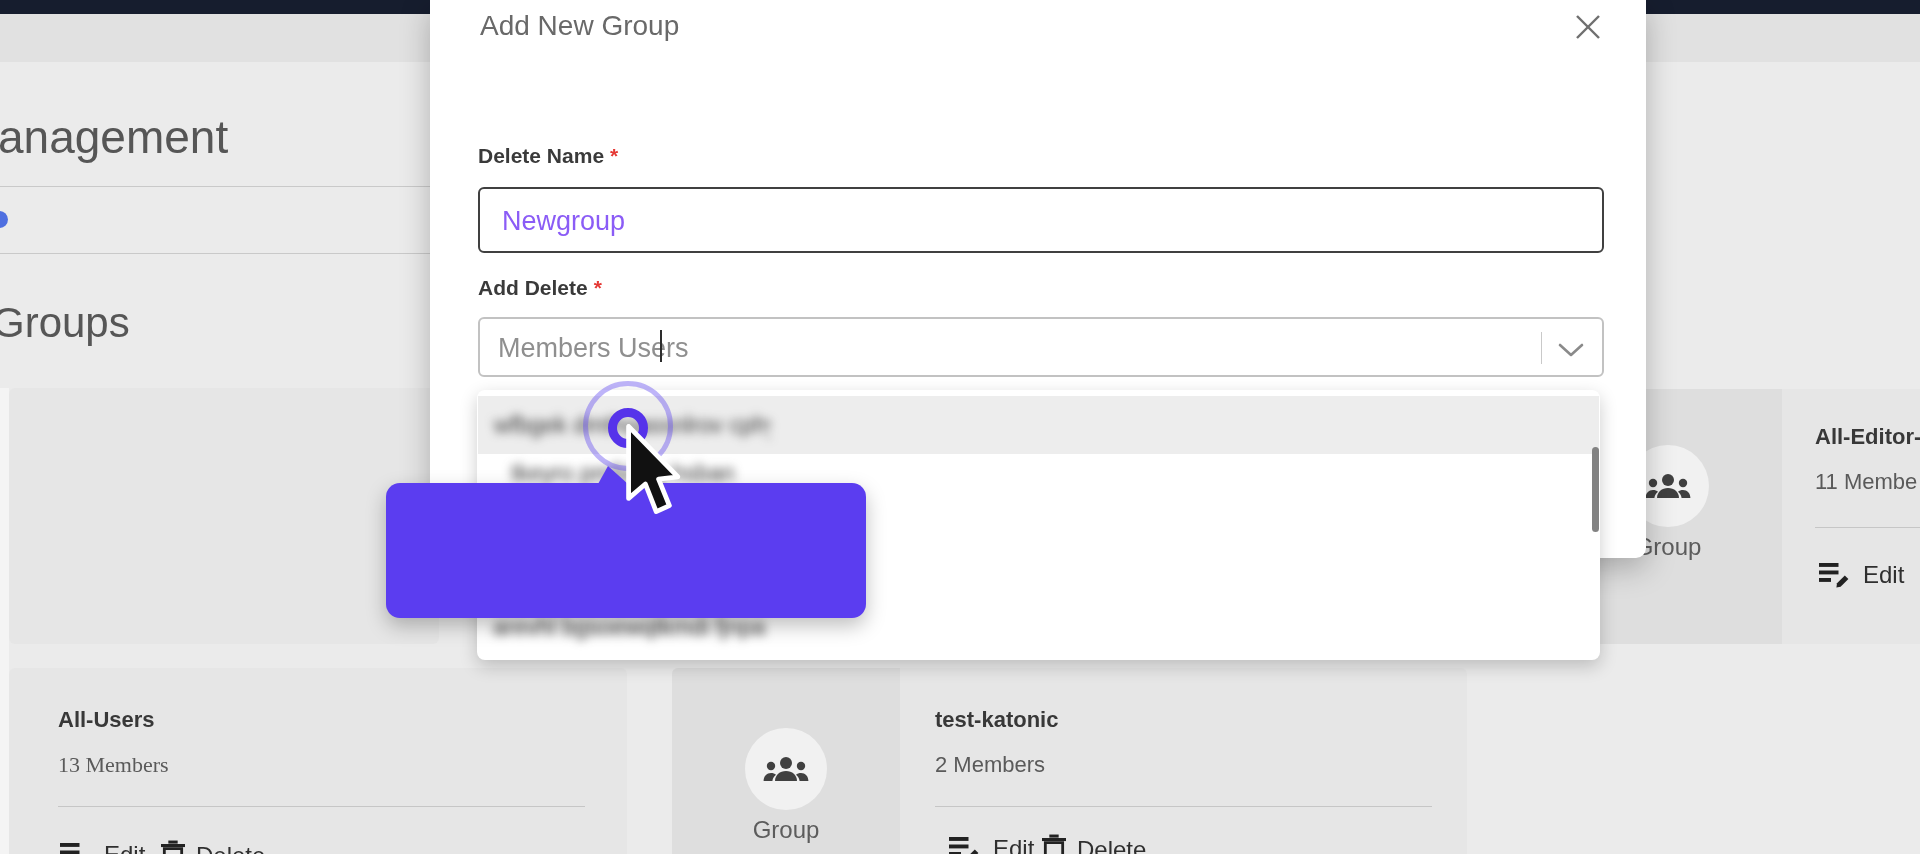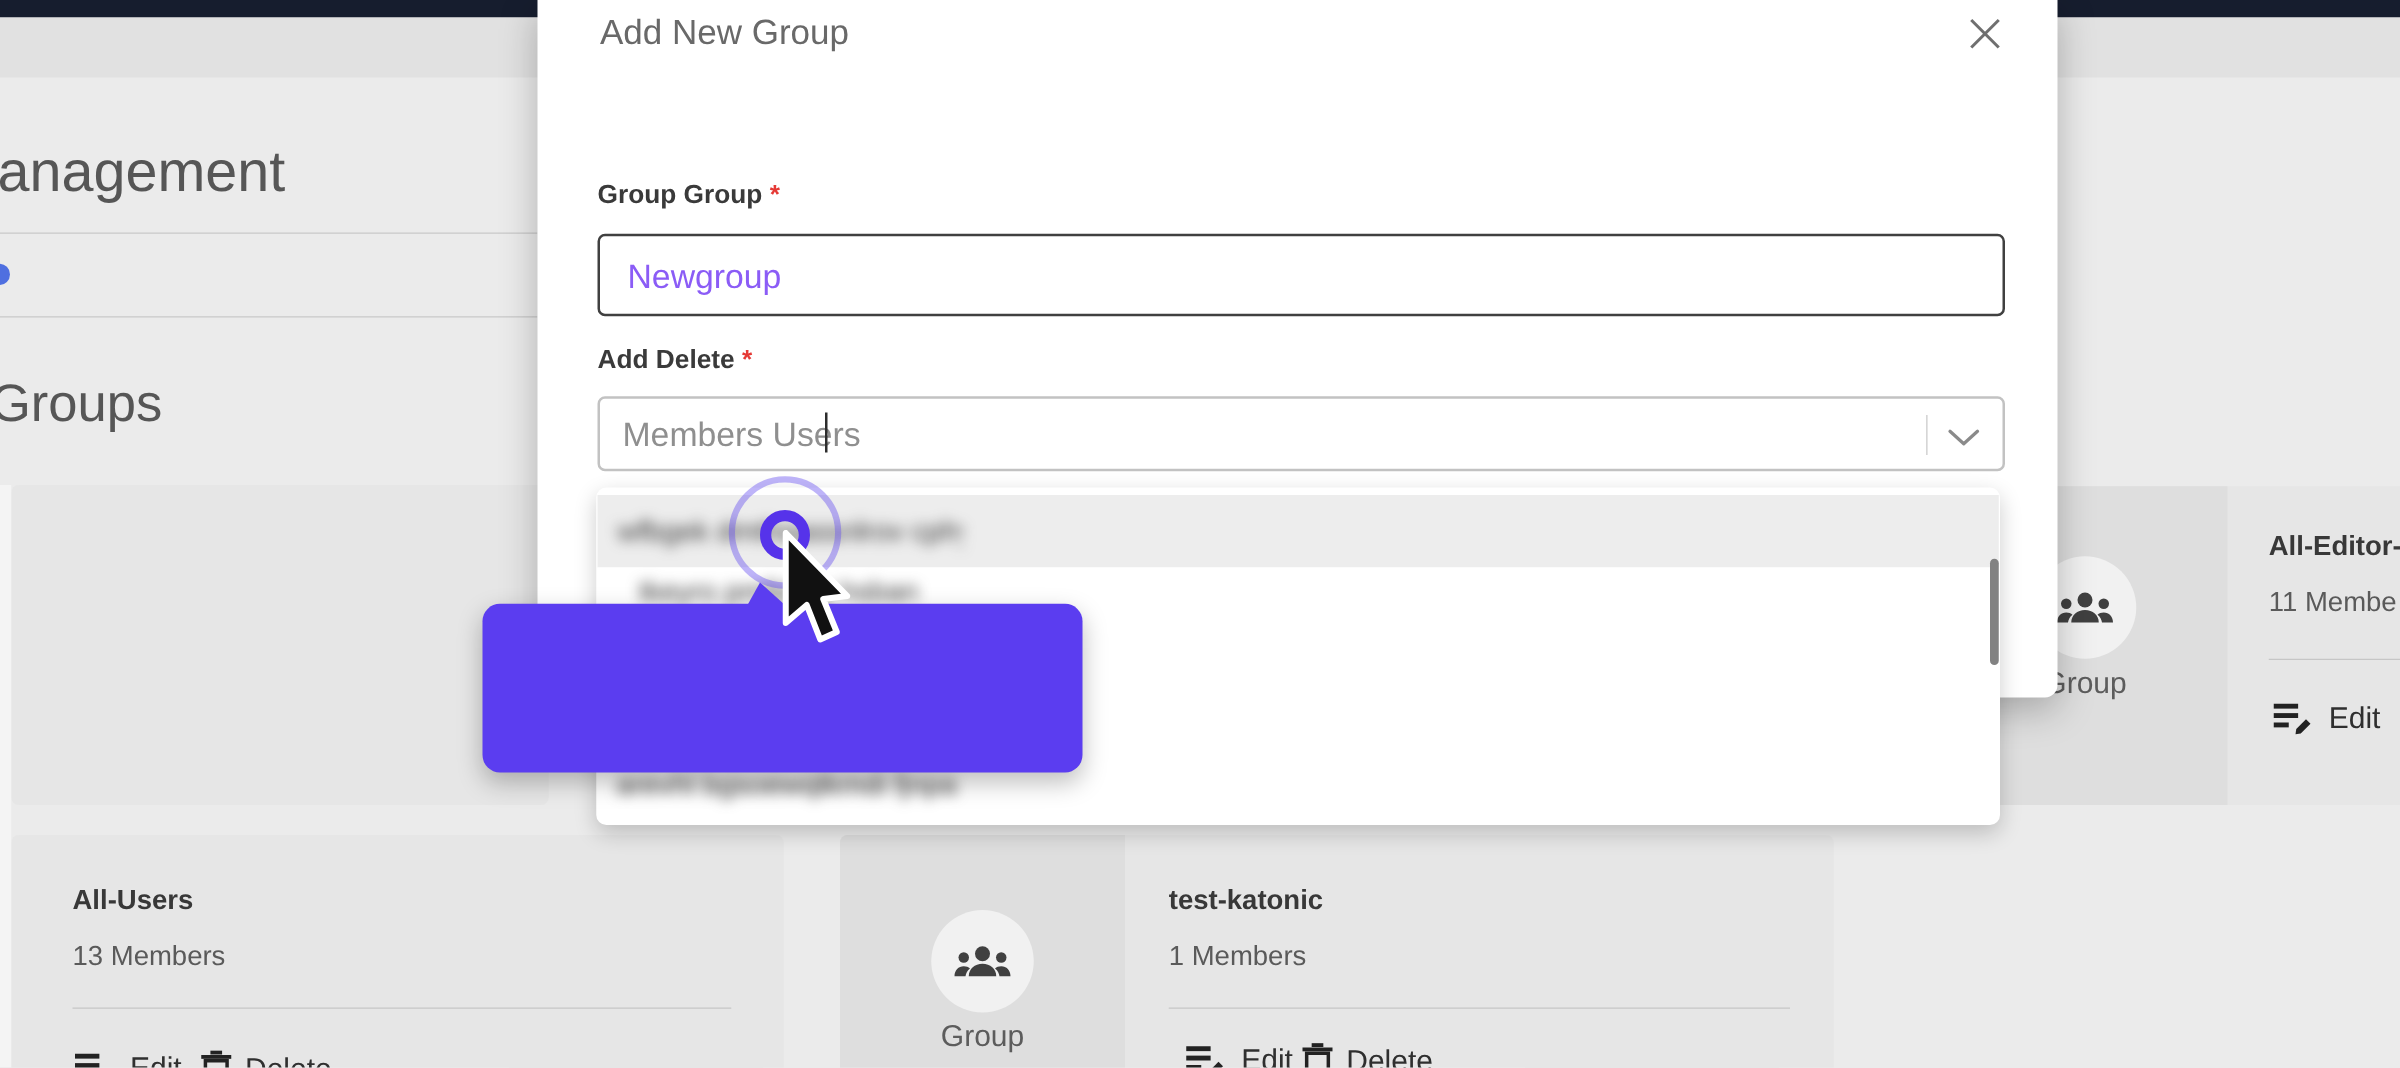--- a/index.html
+++ b/index.html
@@ -82,21 +82,21 @@
 
 <div class="abs" id="left-strip"></div>
 
 <div class="abs card" style="left:9px;top:388px;width:430px;height:256px;">
   <div class="abs card-title" style="left:49px;top:424px;">All-Owner-Admin</div>
 
 </div>
 
 <div class="abs card" style="left:9px;top:668px;width:618px;height:200px;">
   <div class="abs card-title" style="left:49px;top:39px;">All-Users</div>
-  <div class="abs card-members" style="left:49px;top:84px;">13 Members</div>
+  <div class="abs card-members" style="left:49px;top:84px;font-family:Liberation Serif, serif;">13 Members</div>
   <div class="abs card-divider" style="left:49px;top:138px;width:527px;"></div>
   <div class="abs action" style="left:49px;top:172px;">
     <svg width="37" height="30" viewBox="0 0 24 20">
       <rect x="1" y="2" width="13" height="2.6" fill="#222"></rect>
       <rect x="1" y="7" width="13" height="2.6" fill="#222"></rect>
       <rect x="1" y="12" width="8" height="2.6" fill="#222"></rect>
       <path d="M13 15.5 L18.2 10.3 L20.6 12.7 L15.4 17.9 L12.6 18.3 Z" fill="#222"></path>
     </svg>
     <span>Edit</span>
   </div>
@@ -118,21 +118,21 @@
         <path d="M6.5 14 c0-3 2.4-5 5.5-5 s5.5 2 5.5 5 Z" fill="#404040"></path>
         <circle cx="4.5" cy="6.5" r="2.1" fill="#404040"></circle>
         <path d="M0.8 14 c0-2.4 1.6-4 3.7-4 1 0 1.9 .3 2.5 .9 -1.2 1-1.6 1.9-1.8 3.1 Z" fill="#404040"></path>
         <circle cx="19.5" cy="6.5" r="2.1" fill="#404040"></circle>
         <path d="M23.2 14 c0-2.4 -1.6-4 -3.7-4 -1 0 -1.9 .3 -2.5 .9 1.2 1 1.6 1.9 1.8 3.1 Z" fill="#404040"></path>
       </svg>
     </div>
     <div class="abs avatar-caption" style="left:0;top:148px;width:228px;">Group</div>
   </div>
   <div class="abs card-title" style="left:263px;top:39px;">test-katonic</div>
-  <div class="abs card-members" style="left:263px;top:84px;">1 Members</div>
+  <div class="abs card-members" style="left:263px;top:84px;">2 Members</div>
   <div class="abs card-divider" style="left:263px;top:138px;width:497px;"></div>
   <div class="abs action" style="left:275px;top:166px;">
     <svg width="37" height="30" viewBox="0 0 24 20">
       <rect x="1" y="2" width="13" height="2.6" fill="#222"></rect>
       <rect x="1" y="7" width="13" height="2.6" fill="#222"></rect>
       <rect x="1" y="12" width="8" height="2.6" fill="#222"></rect>
       <path d="M13 15.5 L18.2 10.3 L20.6 12.7 L15.4 17.9 L12.6 18.3 Z" fill="#222"></path>
     </svg>
     <span>Edit</span>
   </div>
@@ -176,21 +176,21 @@
 
 <div class="abs" id="modal">
   <div class="abs" id="modal-title">Add New Group</div>
 
   <svg class="abs" style="left:1145px;top:14px;" width="26" height="26" viewBox="0 0 26 26">
     <line x1="2" y1="2" x2="24" y2="24" stroke="#6f6f6f" stroke-width="2.4"></line>
     <line x1="24" y1="2" x2="2" y2="24" stroke="#6f6f6f" stroke-width="2.4"></line>
   </svg>
 
   <div class="abs field-label" style="left:48px;top:144px;">
-    <span>Group Group</span><span class="req">*</span>
+    <span>Delete Name</span><span class="req">*</span>
   </div>
   <div class="abs" id="group-name-input"></div>
   <div class="abs" id="group-name-value">Newgroup</div>
 
   <div class="abs field-label" style="left:48px;top:276px;">
     <span>Add Delete</span><span class="req">*</span>
   </div>
   <div class="abs" id="select-users-input"></div>
   <div class="abs" id="select-users-placeholder">Members Users</div>
   <div class="abs" id="caret"></div>

